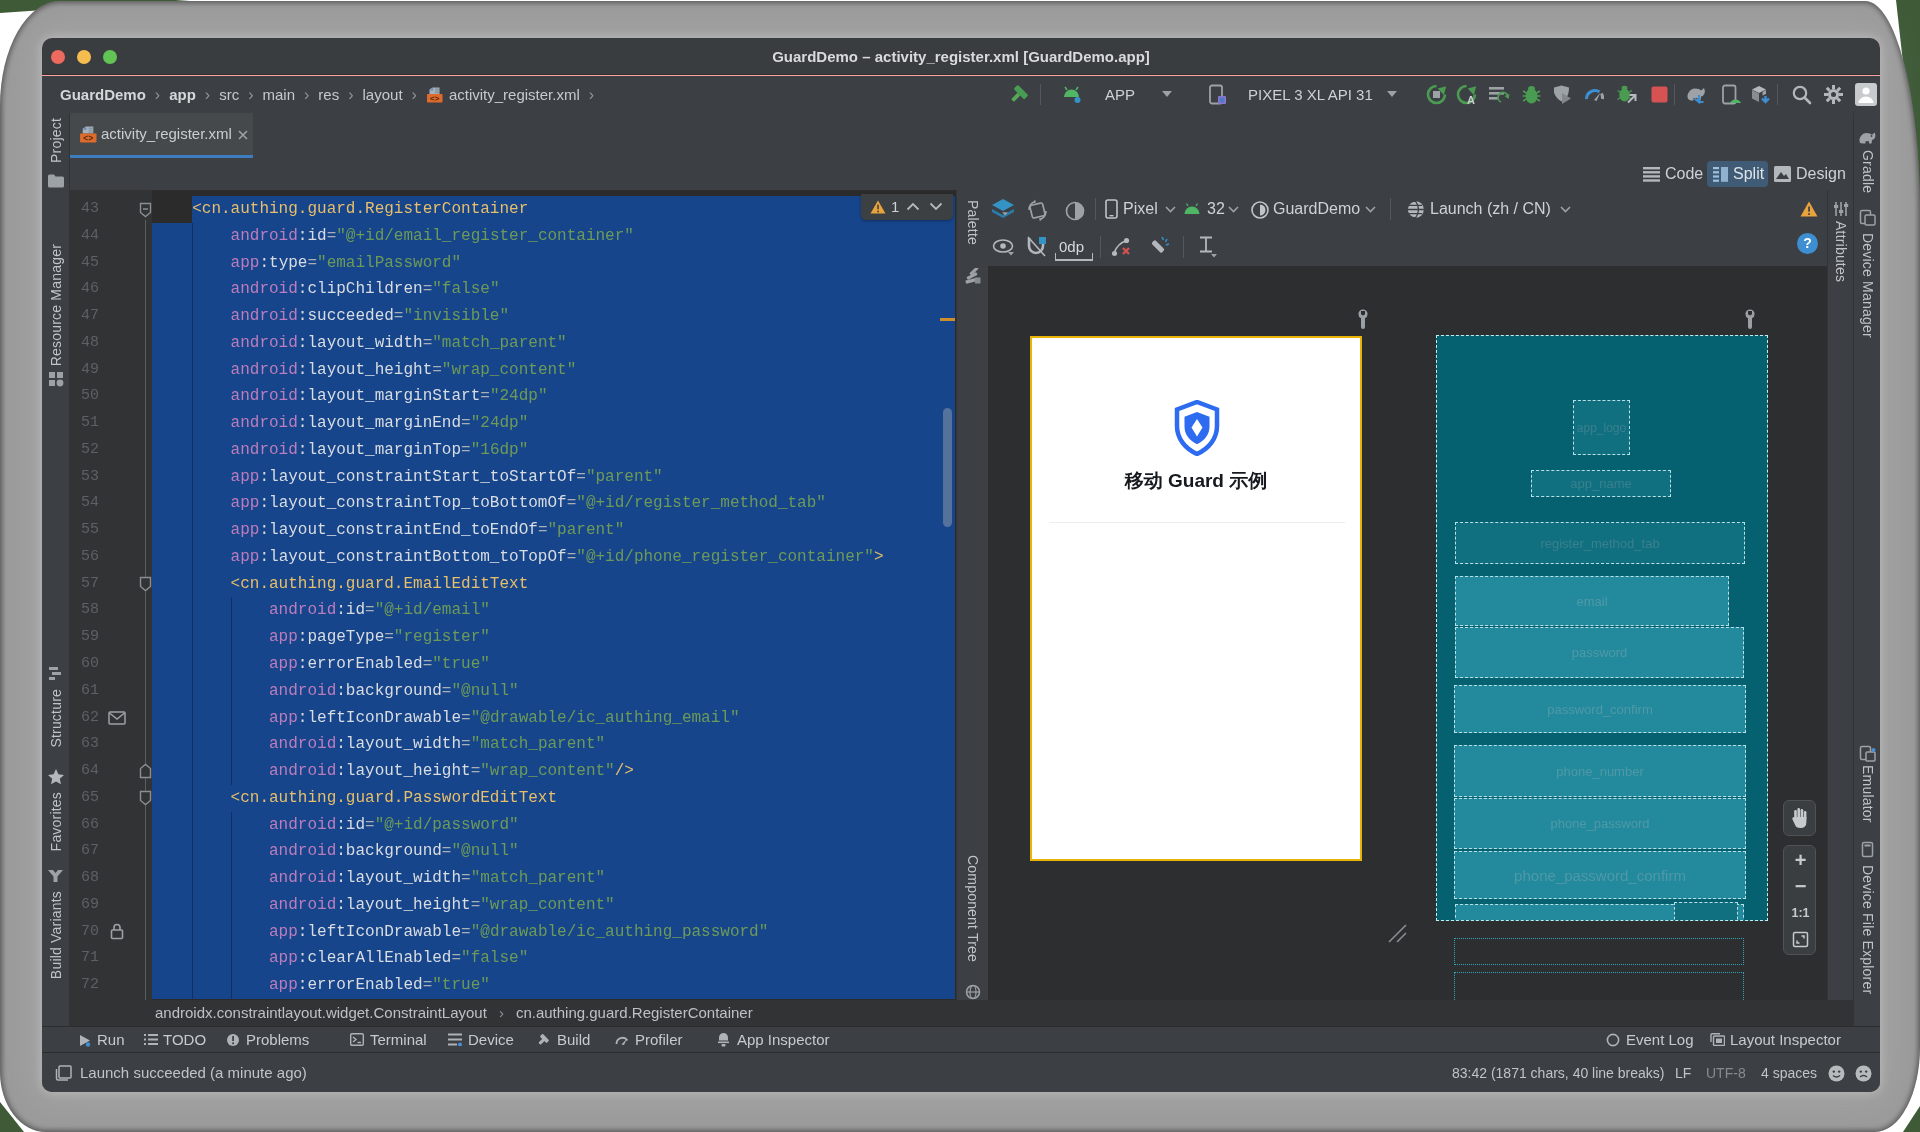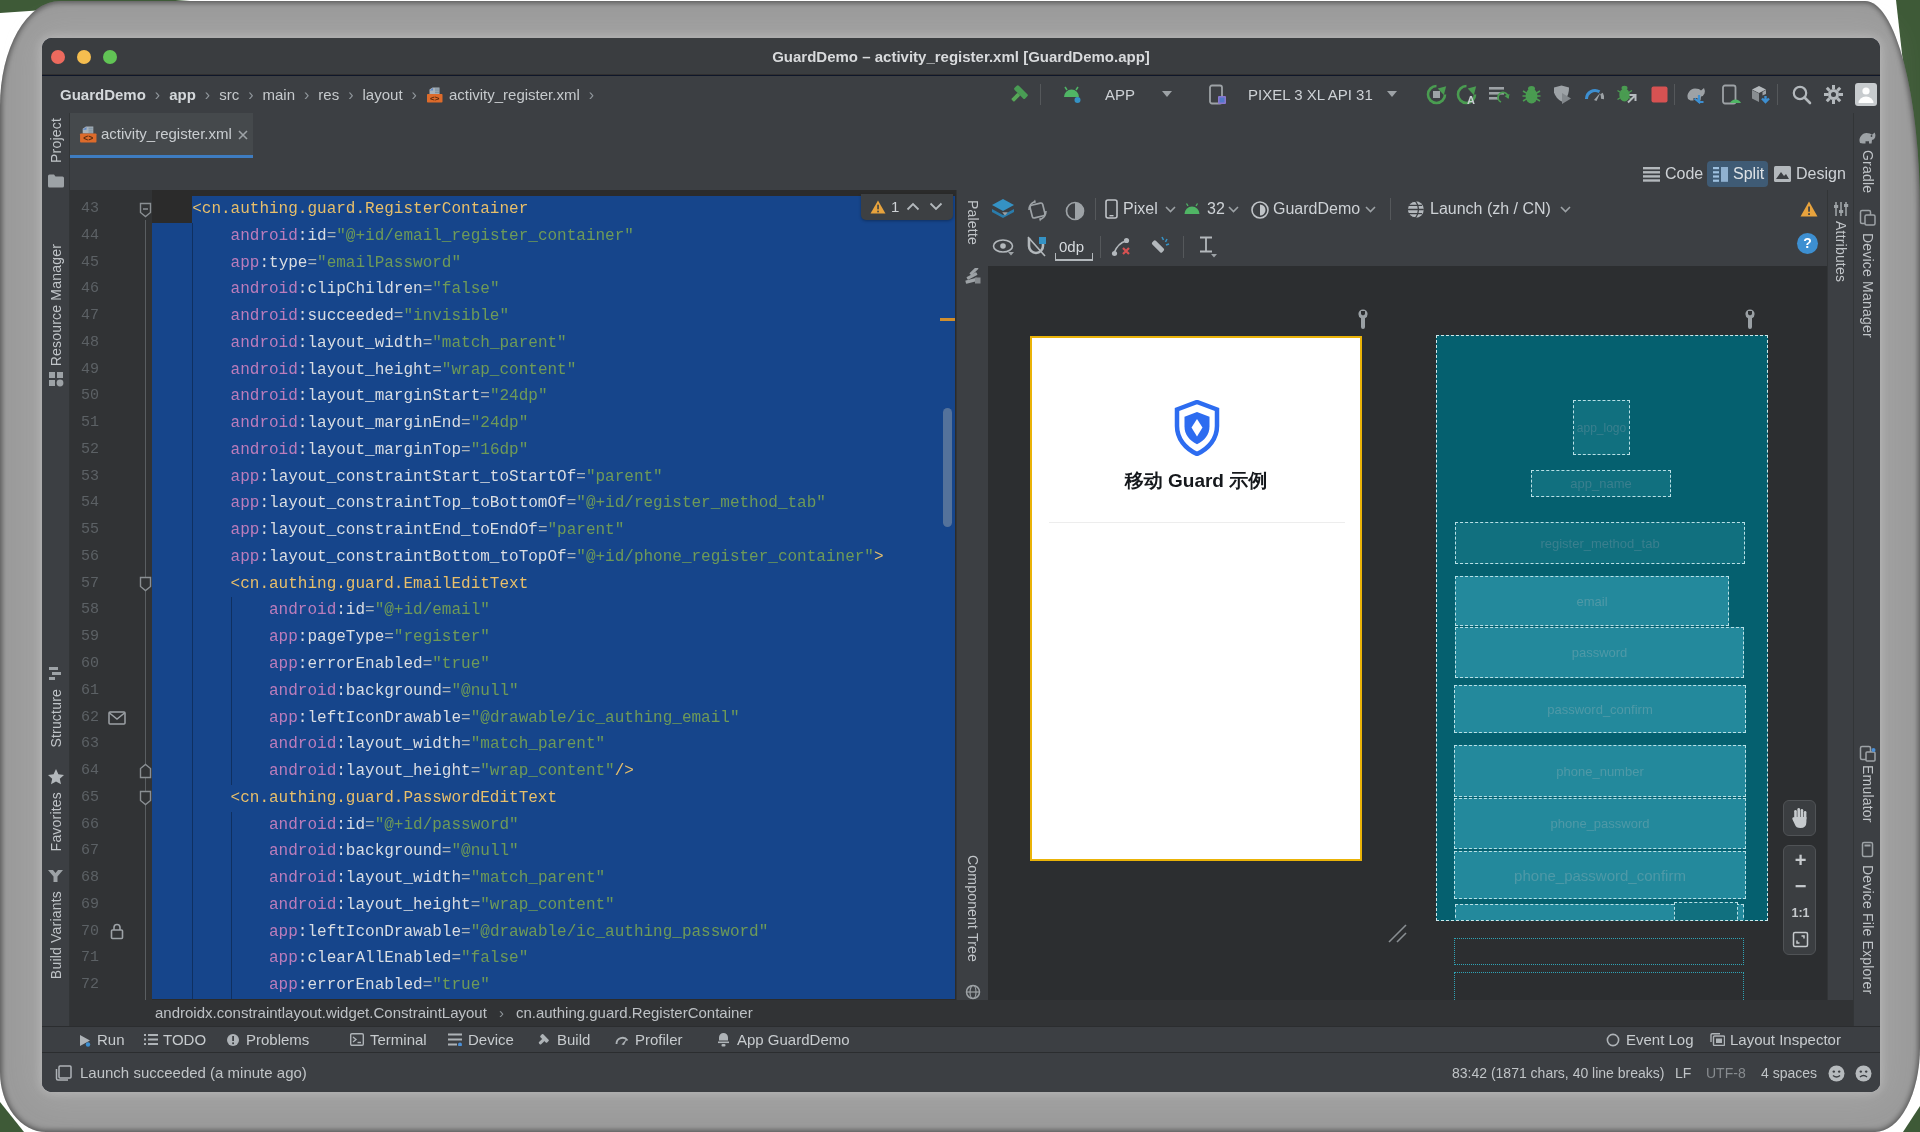--- a/index.html
+++ b/index.html
@@ -2,21 +2,21 @@
 <html><head>
 <meta charset="utf-8">
 <style>
   * { margin:0; padding:0; box-sizing:border-box; }
   html,body { width:1920px; height:1132px; overflow:hidden; background:#fff; font-family:"Liberation Sans", sans-serif; }
   .abs { position:absolute; }
   
   #gray { position:absolute; left:0px; top:1px; right:0px; bottom:0px; background:#9a9a9a; border-top-left-radius:60px 105px; border-top-right-radius:55px 210px; border-bottom-right-radius:45px 85px; border-bottom-left-radius:46px 60px; box-shadow: inset 0 0 5px 2px rgba(0,0,0,0.42); }
   .greenwedge { position:absolute; background:#3e5a37; }
   
-  #win { position:absolute; left:42px; top:38px; width:1838px; height:1054px; background:#0f172a; border-radius:10px; overflow:hidden; box-shadow: 0 0 10px 2px rgba(255,255,255,0.22), 0 0 36px 12px rgba(225,225,225,0.14); }
+  #win { position:absolute; left:42px; top:38px; width:1838px; height:1054px; background:#fca5a5; border-radius:10px; overflow:hidden; box-shadow: 0 0 10px 2px rgba(255,255,255,0.22), 0 0 36px 12px rgba(225,225,225,0.14); }
   .vtext-up { writing-mode:vertical-rl; transform:rotate(180deg); }
   .vtext-dn { writing-mode:vertical-rl; }
   .ui { color:#ced2d6; font-size:15px; }
   .sep { position:absolute; width:1px; background:#55585b; }
   .bsep { color:#8f959a; margin:0 9px; font-size:16px; }
   .ic { position:absolute; top:7px; width:23px; height:23px; }
   .stripe-label { position:absolute; color:#c0c4c8; font-size:14px; letter-spacing:0.2px; }
   .caret { position:absolute; width:0; height:0; border-left:5px solid transparent; border-right:5px solid transparent; border-top:6px solid #9da2a6; }
   .y { color:#e8bf6a; } .pp { color:#bc7dbc; } .an { color:#d9dde2; } .eq { color:#a8b0b6; } .vv { color:#6e9a58; }
   .bpbox { position:absolute; border:1px dashed #b9e0e6; display:flex; align-items:center; justify-content:center; }
@@ -645,21 +645,21 @@
     <svg class="abs" style="left:573px;top:6px;" width="14" height="13" viewBox="0 0 14 13">
         <path d="M1.5 11 a6 6 0 0 1 11 -3.5" fill="none" stroke="#aeb3b7" stroke-width="1.8"></path>
         <path d="M6.5 11.5 L12 5.5 L9 12 Z" fill="#aeb3b7"></path>
       </svg>
     <div class="abs" style="left:593px;line-height:25px;">Profiler</div>
     <svg class="abs" style="left:675px;top:5px;" width="13" height="15" viewBox="0 0 13 15">
         <path d="M6.5 1 a4.5 4.5 0 0 1 4.5 4.5 v3 h-9 v-3 a4.5 4.5 0 0 1 4.5 -4.5 z" fill="#aeb3b7"></path>
         <rect x="1" y="9.5" width="11" height="1.6" fill="#aeb3b7"></rect>
         <rect x="4.5" y="12" width="4" height="2.4" rx="1" fill="#aeb3b7"></rect>
       </svg>
-    <div class="abs" style="left:695px;line-height:25px;">App GuardDemo</div>
+    <div class="abs" style="left:695px;line-height:25px;">App Inspector</div>
     <svg class="abs" style="left:1564px;top:6px;" width="14" height="14" viewBox="0 0 14 14">
         <circle cx="7" cy="7" r="5.6" fill="none" stroke="#aeb3b7" stroke-width="1.6"></circle>
       </svg>
     <div class="abs" style="left:1584px;line-height:25px;">Event Log</div>
     <svg class="abs" style="left:1668px;top:6px;" width="15" height="13" viewBox="0 0 15 13">
         <rect x="3.5" y="3" width="11" height="9.5" rx="1" fill="none" stroke="#aeb3b7" stroke-width="1.4"></rect>
         <path d="M1 9 V2 Q1 0.7 2.3 0.7 L10 0.7" fill="none" stroke="#aeb3b7" stroke-width="1.4"></path>
         <rect x="6" y="5.5" width="6" height="4.5" fill="#aeb3b7"></rect>
       </svg>
     <div class="abs" style="left:1688px;line-height:25px;">Layout Inspector</div>

